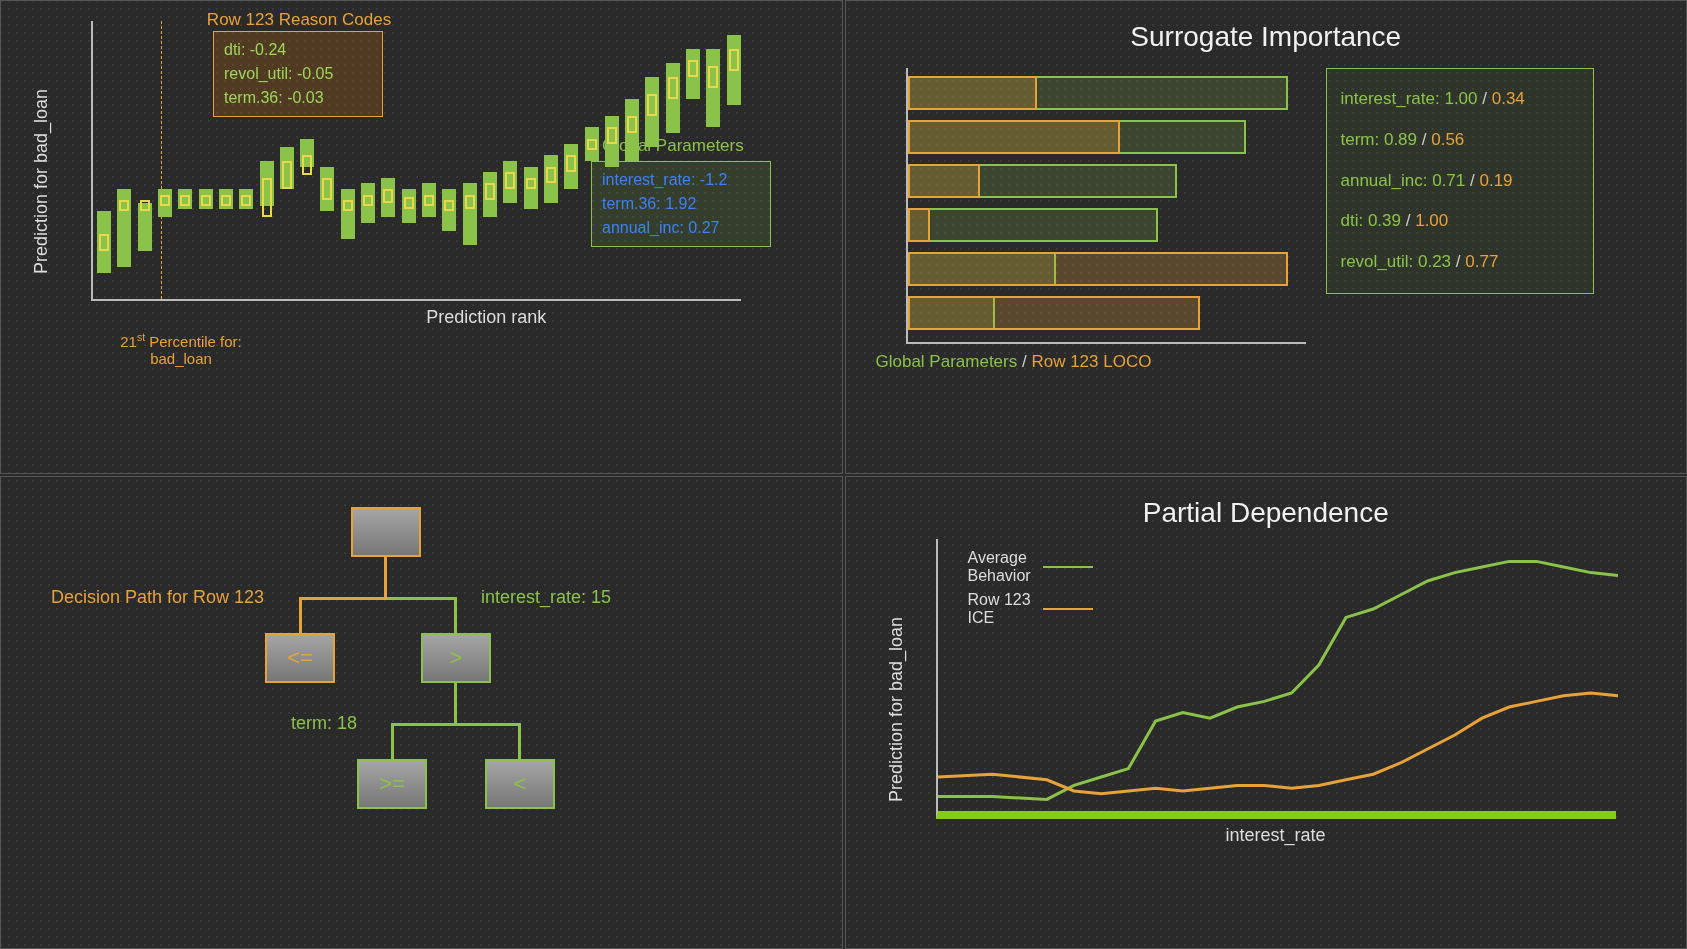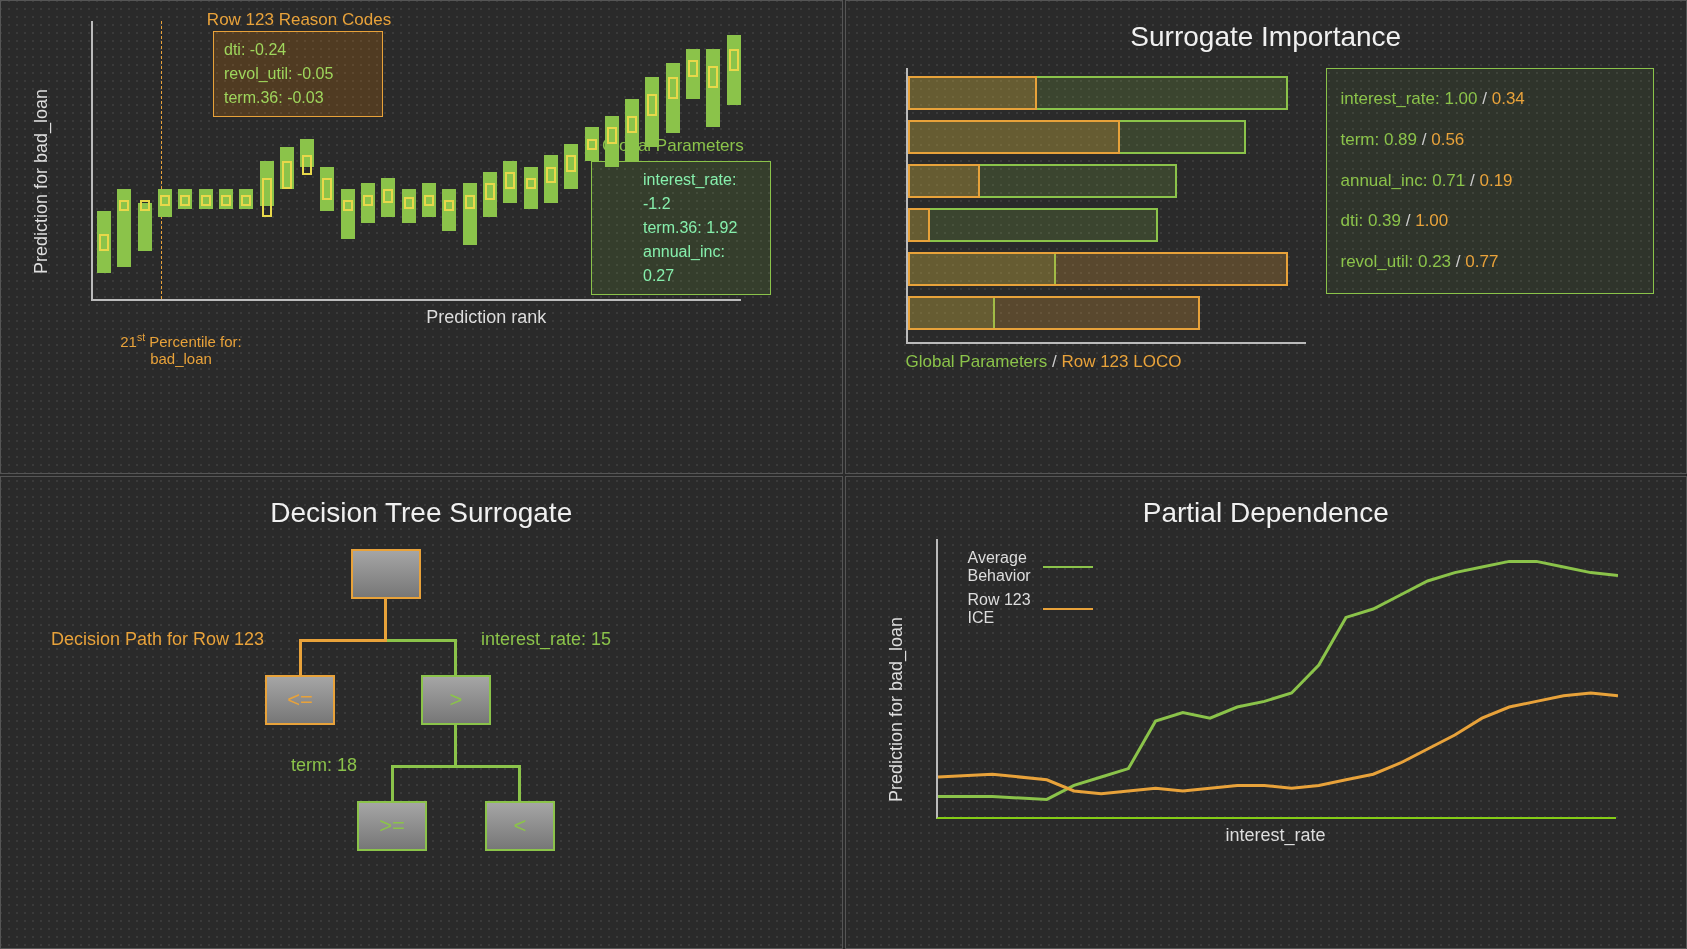--- a/index.html
+++ b/index.html
@@ -77,35 +77,35 @@
   .reason-row { color: #9fd65c; font-size: 16px; line-height: 1.5; }
   .global-box {
     position: absolute;
     top: 140px; right: -30px;
     width: 180px;
     background: rgba(120,180,60,0.15);
     border: 1.5px solid #8bc34a;
     padding: 6px 10px;
   }
   .global-title { color:#8bc34a; position:absolute; top:-26px; left:10px; font-size:17px;}
-  .global-row { color:#86efac; font-size:16px; line-height:1.5;margin-left:41px;}
+  .global-row { color:#3b82f6; font-size:16px; line-height:1.5;}
   .percentile-line {
     position:absolute; left:68px; top:0; height:100%;
     border-left:1.5px dashed #e8a23a;
   }
   .percentile-label {
     position:absolute; left:30px; bottom:-46px;
     font-size:15px; color:#e8a23a; text-align:center; width:140px;
   }
   
   .vi-area { display:flex; gap:20px; margin-top:15px; margin-left:30px;}
   .vi-bars { position:relative; width:400px; height:280px; border-left:2px solid #bbb; border-bottom:2px solid #bbb;}
   .vi-bar-global { position:absolute; top:0; height:34px; border:2px solid #8bc34a; background:rgba(140,195,74,0.18);}
   .vi-bar-loco { position:absolute; top:0; height:34px; border:2px solid #e8a23a; background:rgba(232,162,58,0.25);}
-  .vi-legend-area { width:328px;}
+  .vi-legend-area { width:268px;}
   .vi-legend-box {
     border:1.5px solid #8bc34a; background:rgba(120,180,60,0.08);
     padding:10px 14px;
   }
   .vi-legend-row { font-size:17px; line-height:2.4; white-space:nowrap;}
   .vi-legend-row .g{color:#8bc34a;} .vi-legend-row .o{color:#e8a23a;} .vi-legend-row .s{color:#ccc;}
   .vi-bottom-label{ font-size:17px; margin-top:8px;}
   .vi-bottom-label .g{color:#8bc34a;} .vi-bottom-label .o{color:#e8a23a;} .vi-bottom-label .s{color:#ccc;}
   
   .tree-area{position:relative; width:100%; height:360px;}
@@ -118,21 +118,21 @@
   .tree-node.orange{border:2.5px solid #e8a23a; color:#e8a23a;}
   .tree-node.green{border:2.5px solid #8bc34a; color:#8bc34a;}
   .tree-line{position:absolute; background:#888;}
   .tree-line.orange{background:#e8a23a;}
   .tree-line.green{background:#8bc34a;}
   .tree-label{position:absolute; font-size:18px;}
   .tree-label.orange{color:#e8a23a;}
   .tree-label.green{color:#8bc34a;}
   
   .pd-area{position:relative; margin-left:60px; height:320px;}
-  .pd-plot{position:relative; width:680px; height:280px; border-left:2px solid #bbb; border-bottom:2px solid #84cc16;}
+  .pd-plot{position:relative; width:680px; height:280px; border-left:2px solid #bbb; border-bottom:8px solid #84cc16;}
   .pd-legend{position:absolute; top:10px; left:30px; font-size:16px; color:#ddd;}
   .pd-legend-row{display:flex;align-items:center;gap:12px;margin-bottom:6px;}
   .pd-legend-line{width:50px;height:2px;}
   .pd-legend-line.green{background:#8bc34a;}
   .pd-legend-line.orange{background:#e8a23a;}
   svg.pd-svg{position:absolute;top:0;left:0;}
   sup{font-size:0.7em;}
 </style>
 </head>
 <body>
@@ -372,29 +372,28 @@
     <div class="vi-legend-area">
       <div class="vi-legend-box" id="vi-legend">
           <div class="vi-legend-row"><span class="g">interest_rate: 1.00</span><span class="s"> / </span><span class="o">0.34</span></div>
           <div class="vi-legend-row"><span class="g">term: 0.89</span><span class="s"> / </span><span class="o">0.56</span></div>
           <div class="vi-legend-row"><span class="g">annual_inc: 0.71</span><span class="s"> / </span><span class="o">0.19</span></div>
           <div class="vi-legend-row"><span class="g">dti: 0.39</span><span class="s"> / </span><span class="o">1.00</span></div>
           <div class="vi-legend-row"><span class="g">revol_util: 0.23</span><span class="s"> / </span><span class="o">0.77</span></div>
         </div>
     </div>
   </div>
-  <div class="vi-bottom-label" style="margin-left:30px">
+  <div class="vi-bottom-label" style="">
     <span class="g">Global Parameters</span>
     <span class="s"> / </span>
     <span class="o">Row 123 LOCO</span>
   </div>
 </div>
 
 <div class="panel">
-  <div class="panel-title">Decision Tree Surrogate</div>
   <div class="tree-area">
 
     <div class="tree-node orange" style="top:10px;left:320px;"></div>
 
     <div class="tree-line orange" style="top:60px;left:353px;width:3px;height:40px;"></div>
     <div class="tree-line orange" style="top:100px;left:268px;width:88px;height:3px;"></div>
     <div class="tree-line green" style="top:100px;left:356px;width:70px;height:3px;"></div>
     <div class="tree-line orange" style="top:100px;left:268px;width:3px;height:36px;"></div>
     <div class="tree-line green" style="top:100px;left:423px;width:3px;height:36px;"></div>
     <div class="tree-label orange" style="top:90px;left:20px;">Decision Path for Row 123</div>

